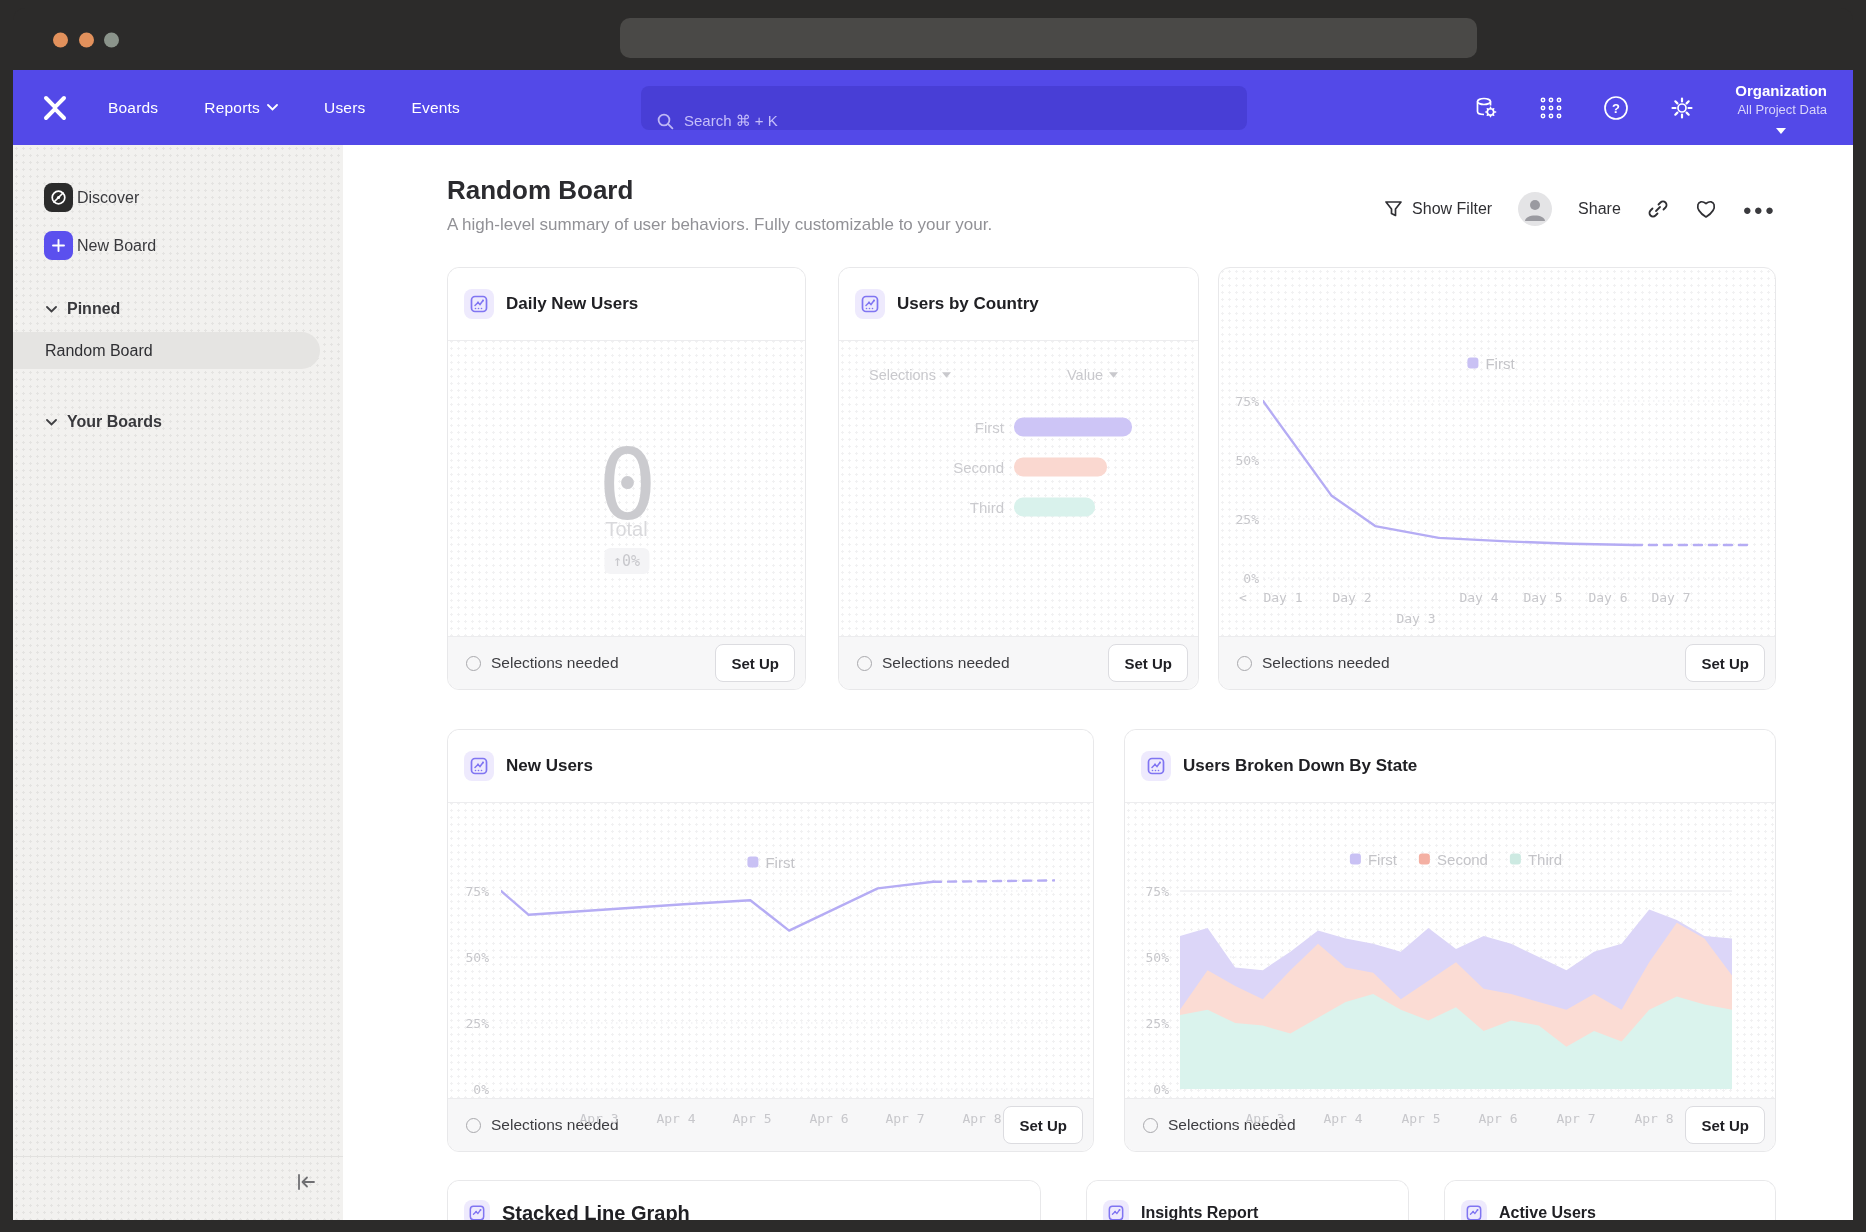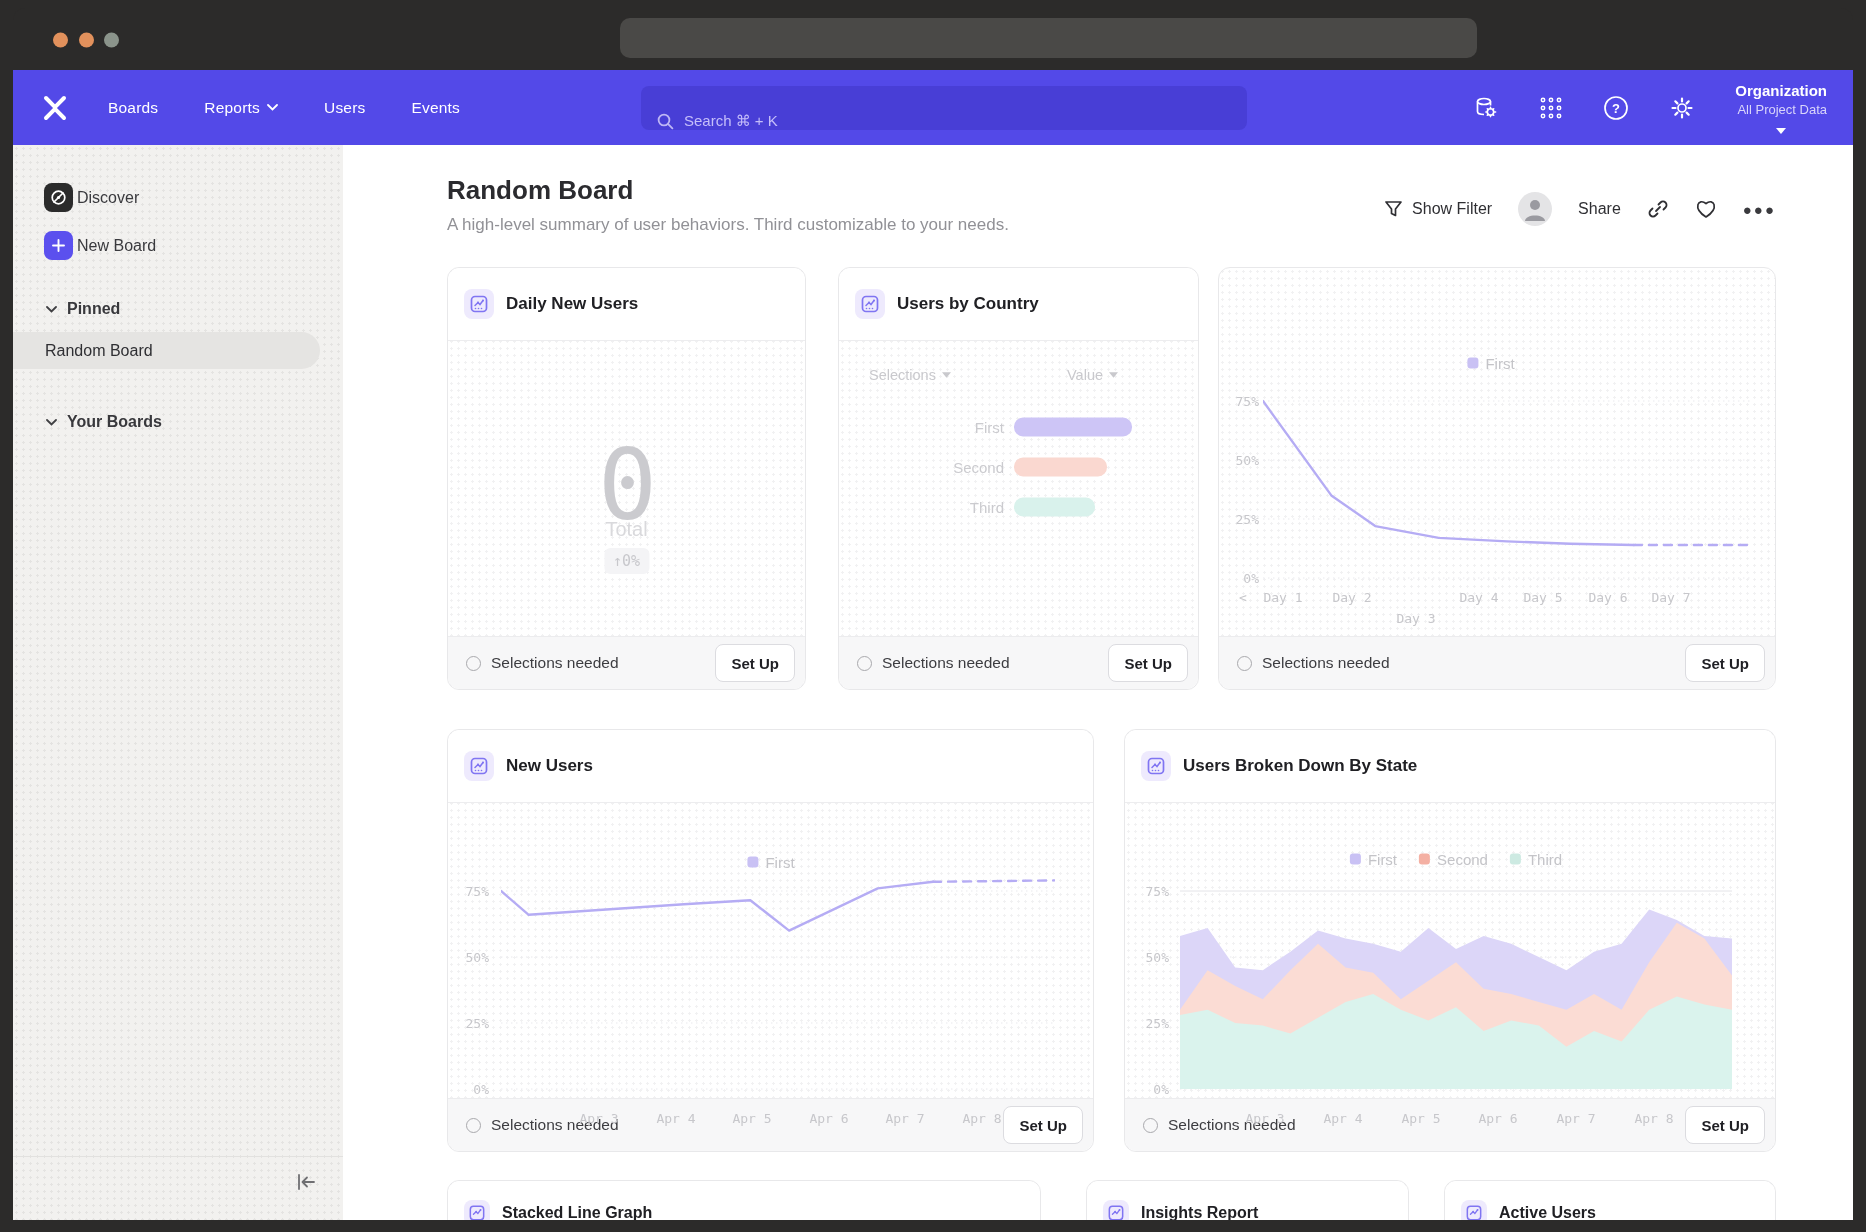--- a/index.html
+++ b/index.html
@@ -207,21 +207,21 @@
     <div class="side-footline"></div>
     <div class="collapse">
       <svg width="22" height="18" viewBox="0 0 22 18">
         <path d="M4 2 V16" stroke="#6f6f72" stroke-width="1.8" stroke-linecap="round"></path>
         <path d="M19 9 H8 M12 4.5 L7.5 9 L12 13.5" stroke="#6f6f72" stroke-width="1.8" fill="none" stroke-linecap="round" stroke-linejoin="round"></path>
       </svg>
     </div>
   </div>
 
   <div class="page-title">Random Board</div>
-  <div class="page-sub">A high-level summary of user behaviors. Third customizable to your needs.</div>
+  <div class="page-sub">A high-level summary of user behaviors. Fully customizable to your your.</div>
   <div class="actions">
     <span class="act">
       <svg width="19" height="18" viewBox="0 0 19 18">
         <path d="M2 2 H17 L11.5 9 V15.5 L7.5 13.5 V9 Z" stroke="#2f2f33" stroke-width="1.7" fill="none" stroke-linejoin="round"></path>
       </svg>
       <span>Show Filter</span>
     </span>
     <span class="avatar">
       <svg width="34" height="34" viewBox="0 0 34 34">
         <circle cx="17" cy="13" r="5" fill="#9a9aa0"></circle>
@@ -451,21 +451,21 @@
   <div class="card" style="left:434px;top:1035px;width:594px;height:120px;border-radius:12px 12px 0 0;">
     <div class="card-head" style="height:64px;border-bottom:none">
       <span class="card-ico" style="width:26px;height:26px">
         <svg width="16" height="16" viewBox="0 0 18 18">
           <rect x="1.5" y="1.5" width="15" height="15" rx="3.5" stroke="#8075f2" stroke-width="1.7" fill="none"></rect>
           <path d="M5 10.5 L8 7.5 L10 9.5 L13 5.5" stroke="#8075f2" stroke-width="1.5" fill="none" stroke-linecap="round"></path>
           <circle cx="8" cy="7.5" r="1" fill="#8075f2"></circle>
             <circle cx="13" cy="5.5" r="1" fill="#8075f2"></circle>
         </svg>
       </span>
-      <span class="card-title" style="font-size:16px">Stacked Line Graph</span>
+      <span class="card-title" style="font-size:20px">Stacked Line Graph</span>
     </div>
   </div>
   <div class="card" style="left:1073px;top:1035px;width:323px;height:120px;border-radius:12px 12px 0 0;">
     <div class="card-head" style="height:64px;border-bottom:none">
       <span class="card-ico" style="width:26px;height:26px">
         <svg width="16" height="16" viewBox="0 0 18 18">
           <rect x="1.5" y="1.5" width="15" height="15" rx="3.5" stroke="#8075f2" stroke-width="1.7" fill="none"></rect>
           <path d="M5 10.5 L8 7.5 L10 9.5 L13 5.5" stroke="#8075f2" stroke-width="1.5" fill="none" stroke-linecap="round"></path>
           <circle cx="8" cy="7.5" r="1" fill="#8075f2"></circle>
             <circle cx="13" cy="5.5" r="1" fill="#8075f2"></circle>

